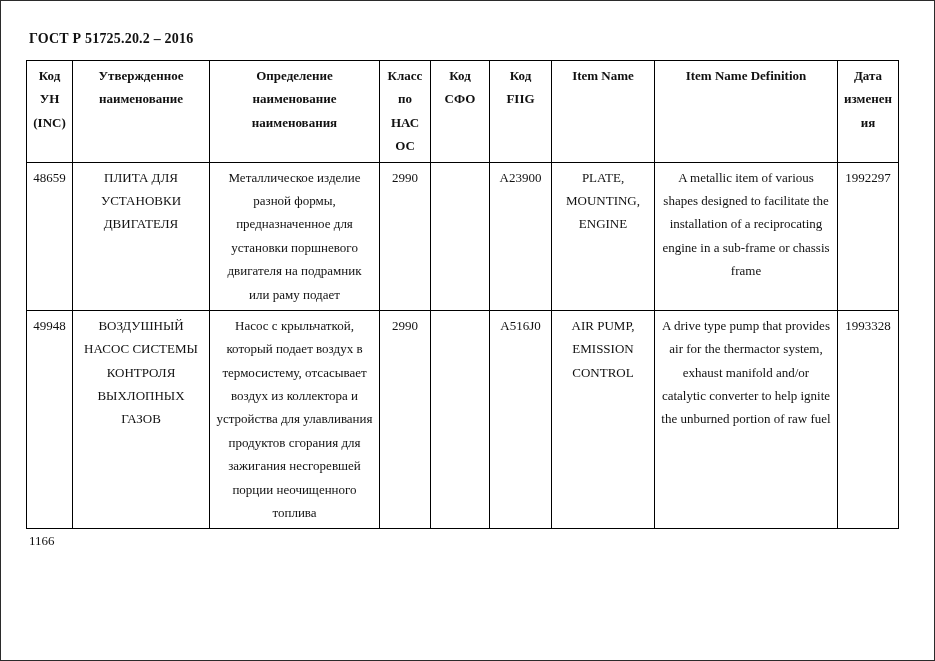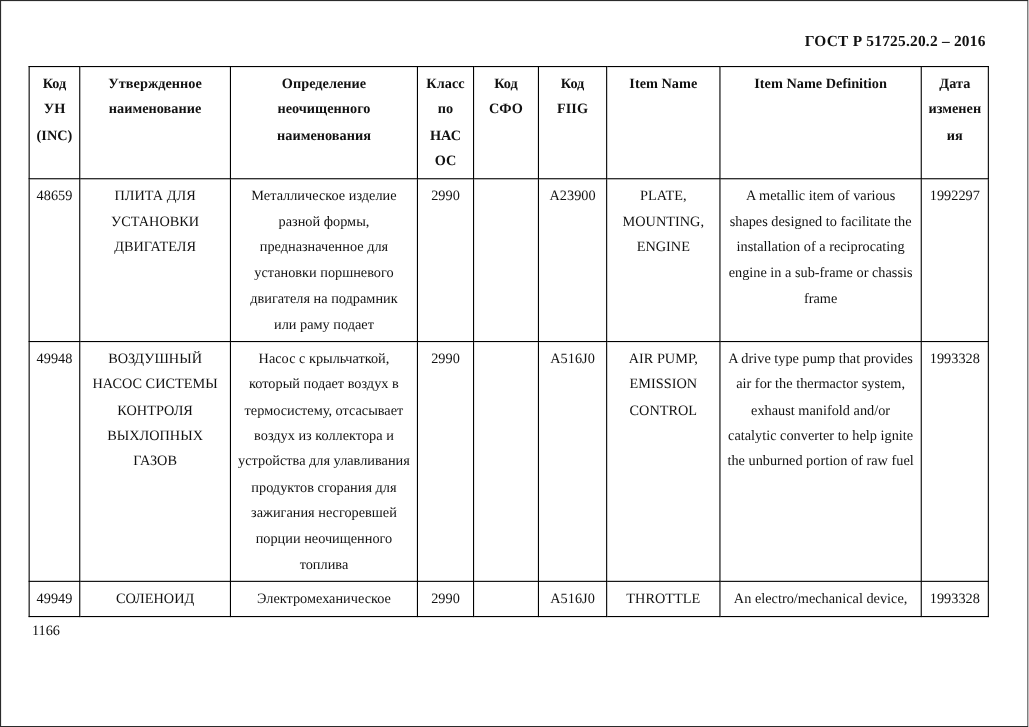--- a/index.html
+++ b/index.html
@@ -8,21 +8,20 @@
     height: 661px;
     box-sizing: border-box;
     background: #ffffff;
     border: 1px solid #2b2b2b;
     font-family: "Liberation Serif", serif;
     color: #111111;
     overflow: hidden;
     position: relative;
   }
   .doc-header {
-    text-align: right;
     font-weight: bold;
     font-size: 14px;
     padding: 30px 38px 13px 0;
     letter-spacing: 0.2px;
     margin-left: 28px;
   }
   table.gost-table {
     border-collapse: collapse;
     table-layout: fixed;
     margin-left: 25px;
@@ -62,21 +61,21 @@
       <col style="width:59px">
       <col style="width:62px">
       <col style="width:103px">
       <col style="width:183px">
       <col style="width:61px">
     </colgroup>
     <thead>
       <tr>
         <th>Код УН (INC)</th>
         <th>Утвержденное наименование</th>
-        <th>Определение неочищенного наименования</th>
+        <th>Определение наименование наименования</th>
         <th>Класс по НАСОС</th>
         <th>Код СФО</th>
         <th>Код FIIG</th>
         <th>Item Name</th>
         <th>Item Name Definition</th>
         <th>Дата изменения</th>
       </tr>
     </thead>
     <tbody>
       <tr>
@@ -94,29 +93,18 @@
         <td>49948</td>
         <td>ВОЗДУШНЫЙ НАСОС СИСТЕМЫ КОНТРОЛЯ ВЫХЛОПНЫХ ГАЗОВ</td>
         <td>Насос с крыльчаткой, который подает воздух в термосистему, отсасывает воздух из коллектора и устройства для улавливания продуктов сгорания для зажигания несгоревшей порции неочищенного топлива</td>
         <td>2990</td>
         <td></td>
         <td>A516J0</td>
         <td>AIR PUMP, EMISSION CONTROL</td>
         <td>A drive type pump that provides air for the thermactor system, exhaust manifold and/or catalytic converter to help ignite the unburned portion of raw fuel</td>
         <td>1993328</td>
       </tr>
-      <tr>
-        <td>49949</td>
-        <td>СОЛЕНОИД</td>
-        <td>Электромеханическое</td>
-        <td>2990</td>
-        <td></td>
-        <td>A516J0</td>
-        <td>THROTTLE</td>
-        <td>An electro/mechanical device,</td>
-        <td>1993328</td>
-      </tr>
     </tbody>
   </table>
 
   <div class="page-number">1166</div>
 
 </div>
 
 </body></html>

